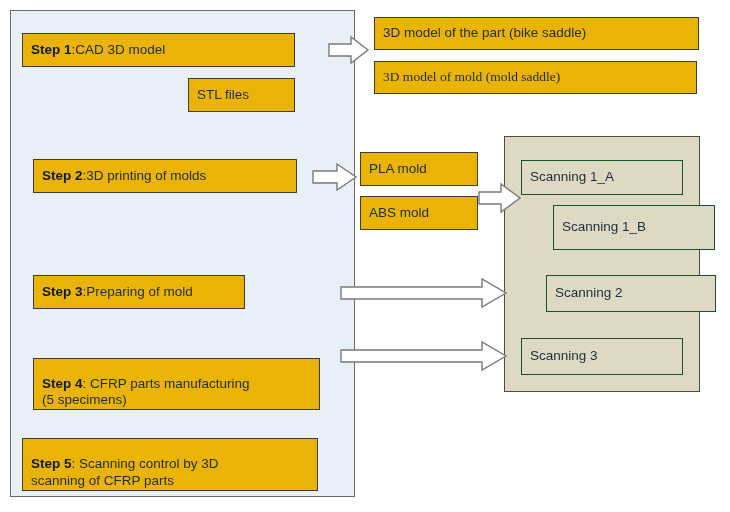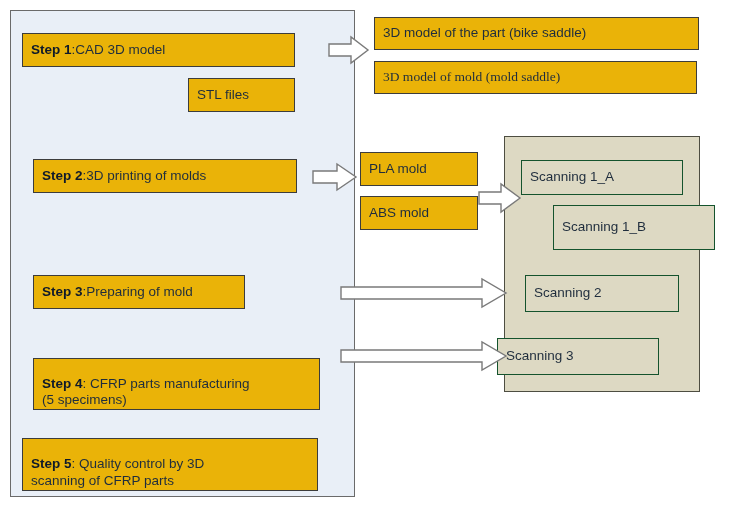--- a/index.html
+++ b/index.html
@@ -81,22 +81,22 @@
 
   
   #model-part-box { left: 374px; top: 17px;  width: 325px; height: 33px; }
   #model-mold-box { left: 374px; top: 61px;  width: 323px; height: 33px; font-family: Liberation Serif, serif; }
   #pla-mold-box   { left: 360px; top: 152px; width: 118px; height: 34px; }
   #abs-mold-box   { left: 360px; top: 196px; width: 118px; height: 34px; }
 
   
   #scan1a-box { left: 521px; top: 160px; width: 162px; height: 35px; }
   #scan1b-box { left: 521px; top: 205px; width: 162px; height: 45px; margin-left: 32px; }
-  #scan2-box  { left: 525px; top: 275px; width: 154px; height: 37px; }
-  #scan3-box  { left: 497px; top: 338px; width: 162px; height: 37px; }
+  #scan2-box  { left: 546px; top: 275px; width: 170px; height: 37px; }
+  #scan3-box  { left: 521px; top: 338px; width: 162px; height: 37px; }
 
   
   .arrow {
     position: absolute;
   }
   .arrow svg { display: block; }
 </style>
 </head>
 <body>
 
@@ -122,21 +122,21 @@
 
   <div class="box two-line" id="step4-box">
     <div>
       <span class="step-label">Step 4</span><span>: </span><span>CFRP parts manufacturing
 (5 specimens)</span>
     </div>
   </div>
 
   <div class="box two-line" id="step5-box">
     <div>
-      <span class="step-label">Step 5</span><span>: </span><span>Quality control by 3D
+      <span class="step-label">Step 5</span><span>: </span><span>Scanning control by 3D
 scanning of CFRP parts</span>
     </div>
   </div>
 
   <div class="box" id="model-part-box">
     <span>3D model of the part (bike saddle)</span>
   </div>
   <div class="box" id="model-mold-box">
     <span>3D model of mold (mold saddle)</span>
   </div>

